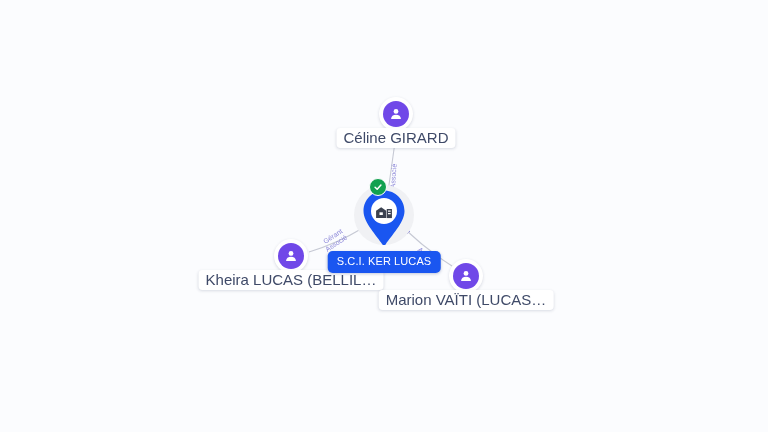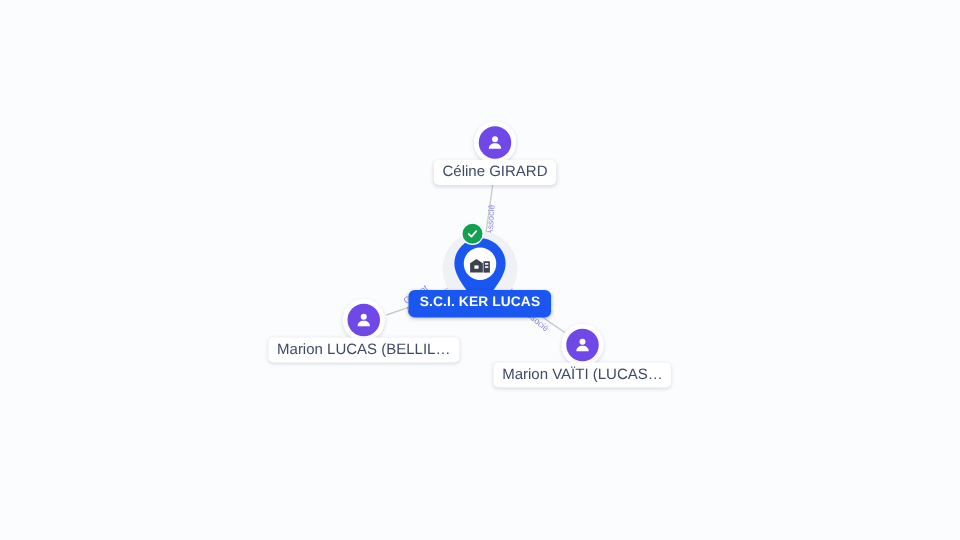--- a/index.html
+++ b/index.html
@@ -52,21 +52,21 @@
     align-items: center;
     justify-content: center;
   }
   .avatar-inner svg { display: block; }
 
   .node-label {
     position: absolute;
     transform: translateX(-50%);
     background: #ffffff;
     color: #3f4a68;
-    font-size: 12px;
+    font-size: 15px;
     line-height: 13px;
     white-space: nowrap;
     padding: 3px 7px 4px 7px;
     border-radius: 4px;
     box-shadow: 0 1px 3px rgba(40,50,90,0.16);
   }
 
   
   #company-node {
     position: absolute;
@@ -108,27 +108,27 @@
     border: 1.5px solid #ffffff;
     display: flex;
     align-items: center;
     justify-content: center;
   }
   .check-badge svg { display: block; }
 
   #company-label {
     position: absolute;
     left: 0;
-    top: 17px;
+    top: 36px;
     transform: translateX(-50%);
     background: #1a56f0;
     color: #ffffff;
     font-size: 11px;
     line-height: 13px;
-    font-weight: 700;
+    font-weight: 400;
     letter-spacing: 0.1px;
     white-space: nowrap;
     padding: 4px 9px 5px 9px;
     border-radius: 5px;
     box-shadow: 0 1px 3px rgba(20,40,110,0.25);
     text-align: center;
   }
 
   
   .edge-label {
@@ -183,21 +183,21 @@
   <div class="person-node" style="left:291px; top:256px;">
     <div class="avatar">
       <div class="avatar-inner">
         <svg width="16" height="16" viewBox="0 0 24 24" fill="#ffffff">
           <circle cx="12" cy="8.2" r="3.6"></circle>
           <path d="M4.6 19.4c0-4.1 3.3-6.4 7.4-6.4s7.4 2.3 7.4 6.4z"></path>
         </svg>
       </div>
     </div>
   </div>
-  <div class="node-label" style="left:291px; top:270px;">Marion LUCAS (BELLIL…</div>
+  <div class="node-label" style="left:291px; top:270px;">Kheira LUCAS (BELLIL…</div>
 
   <div class="person-node" style="left:466px; top:276px;">
     <div class="avatar">
       <div class="avatar-inner">
         <svg width="16" height="16" viewBox="0 0 24 24" fill="#ffffff">
           <circle cx="12" cy="8.2" r="3.6"></circle>
           <path d="M4.6 19.4c0-4.1 3.3-6.4 7.4-6.4s7.4 2.3 7.4 6.4z"></path>
         </svg>
       </div>
     </div>

